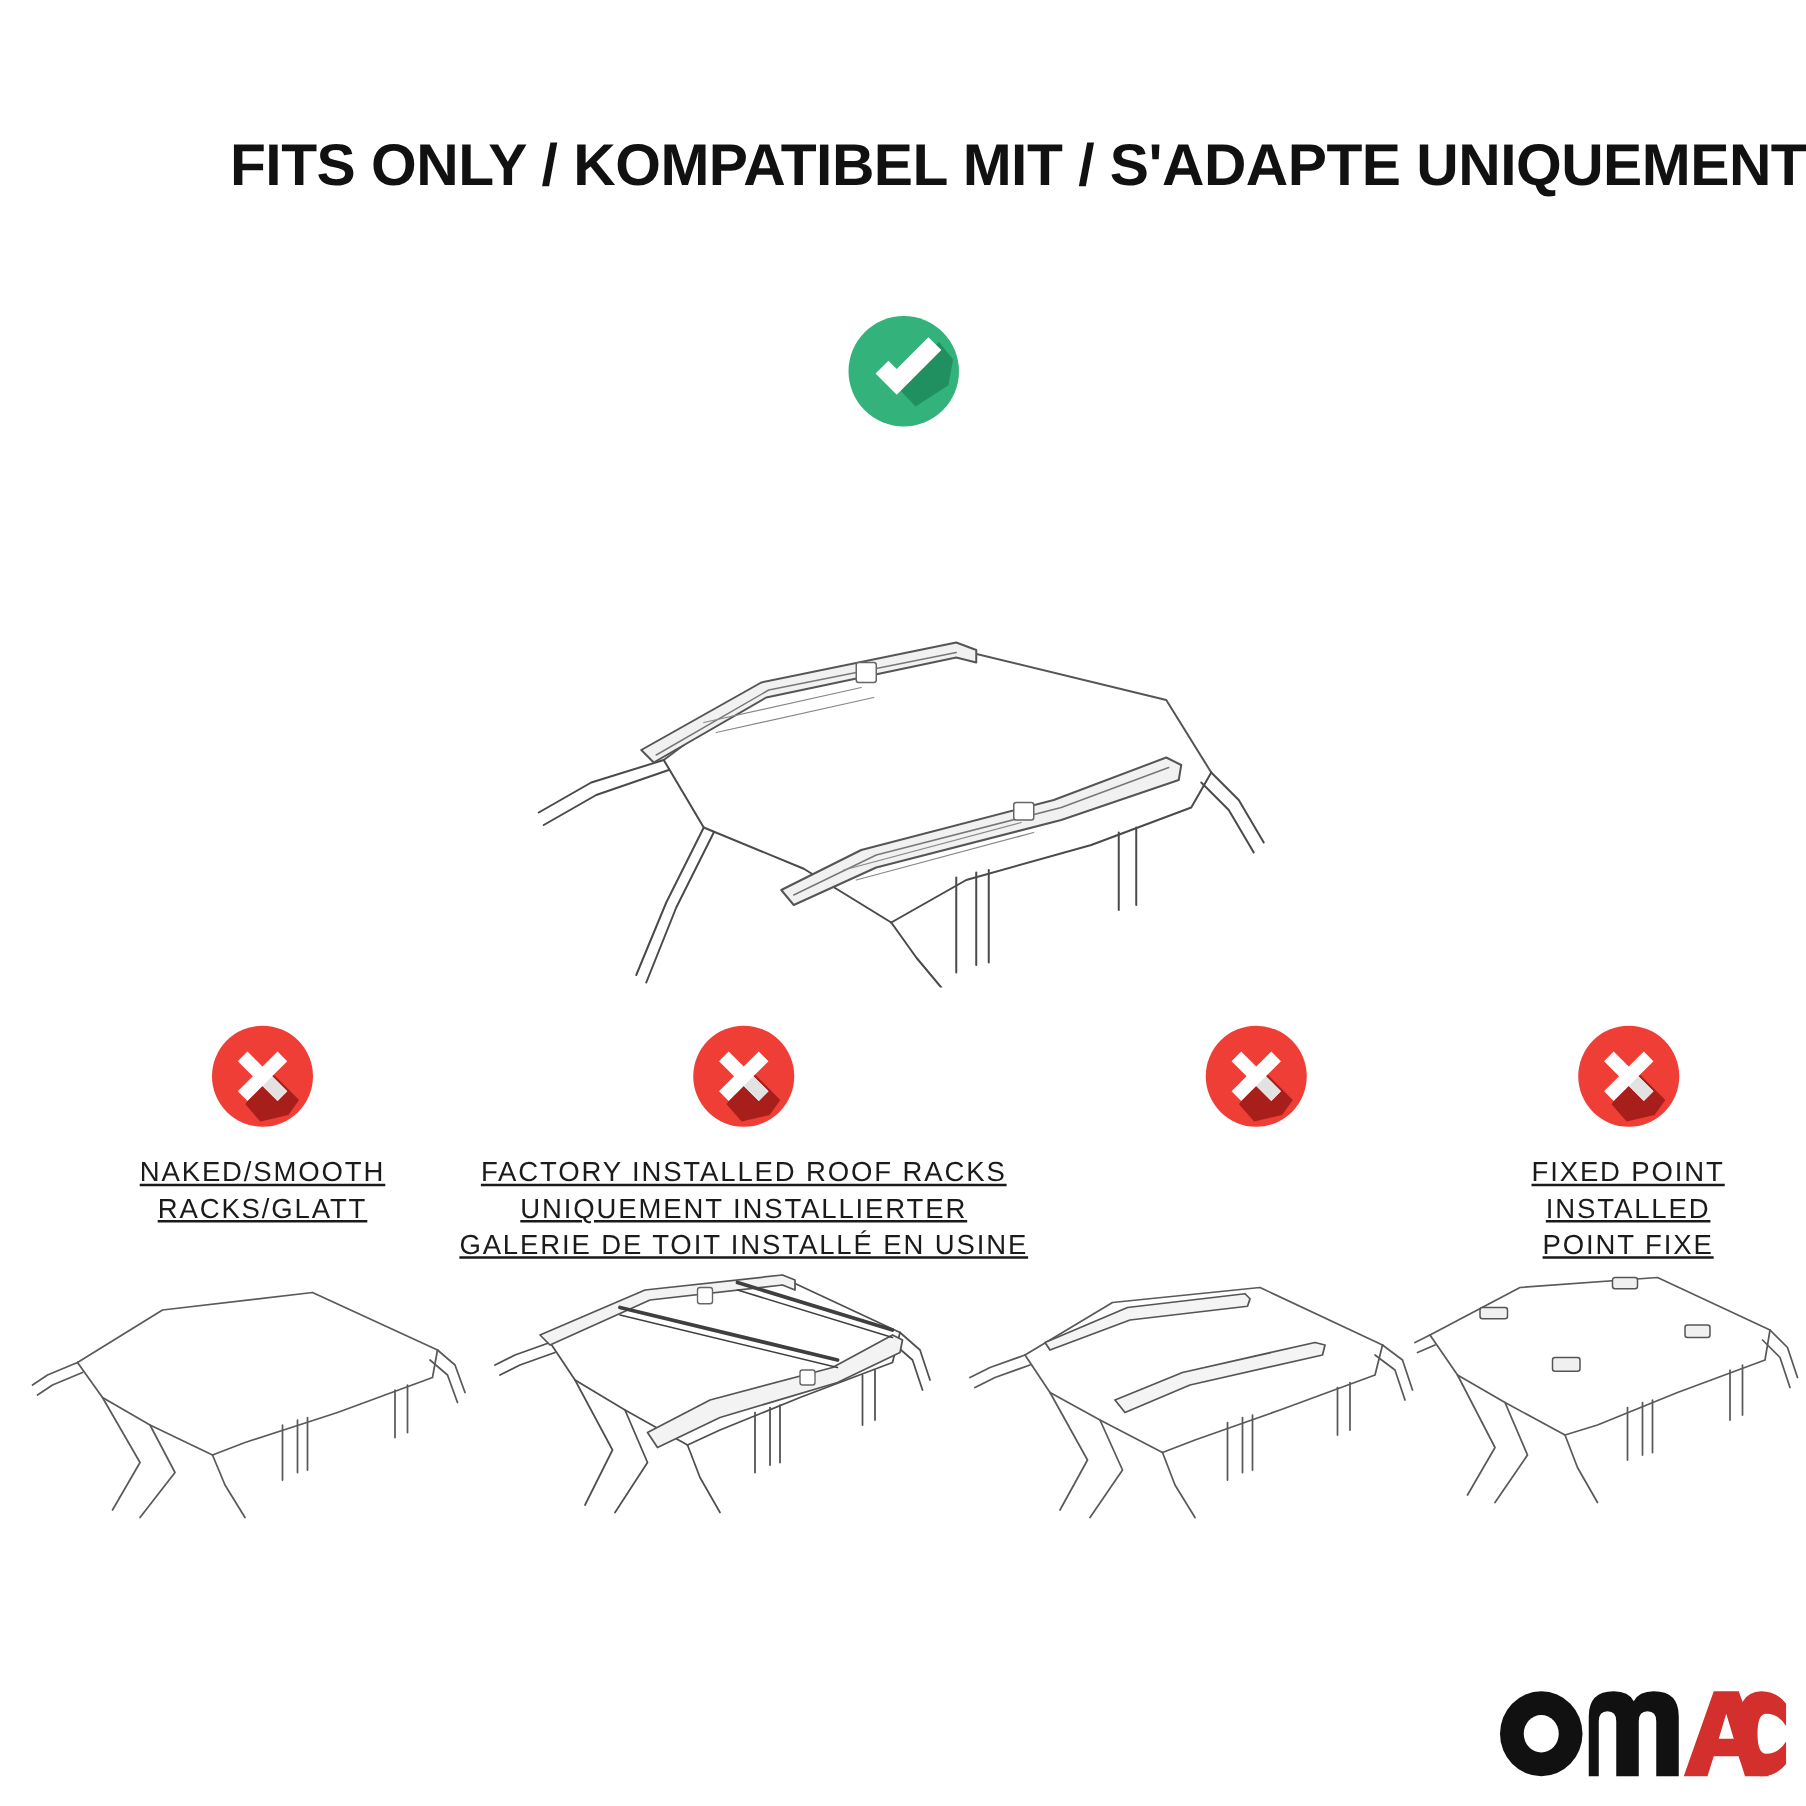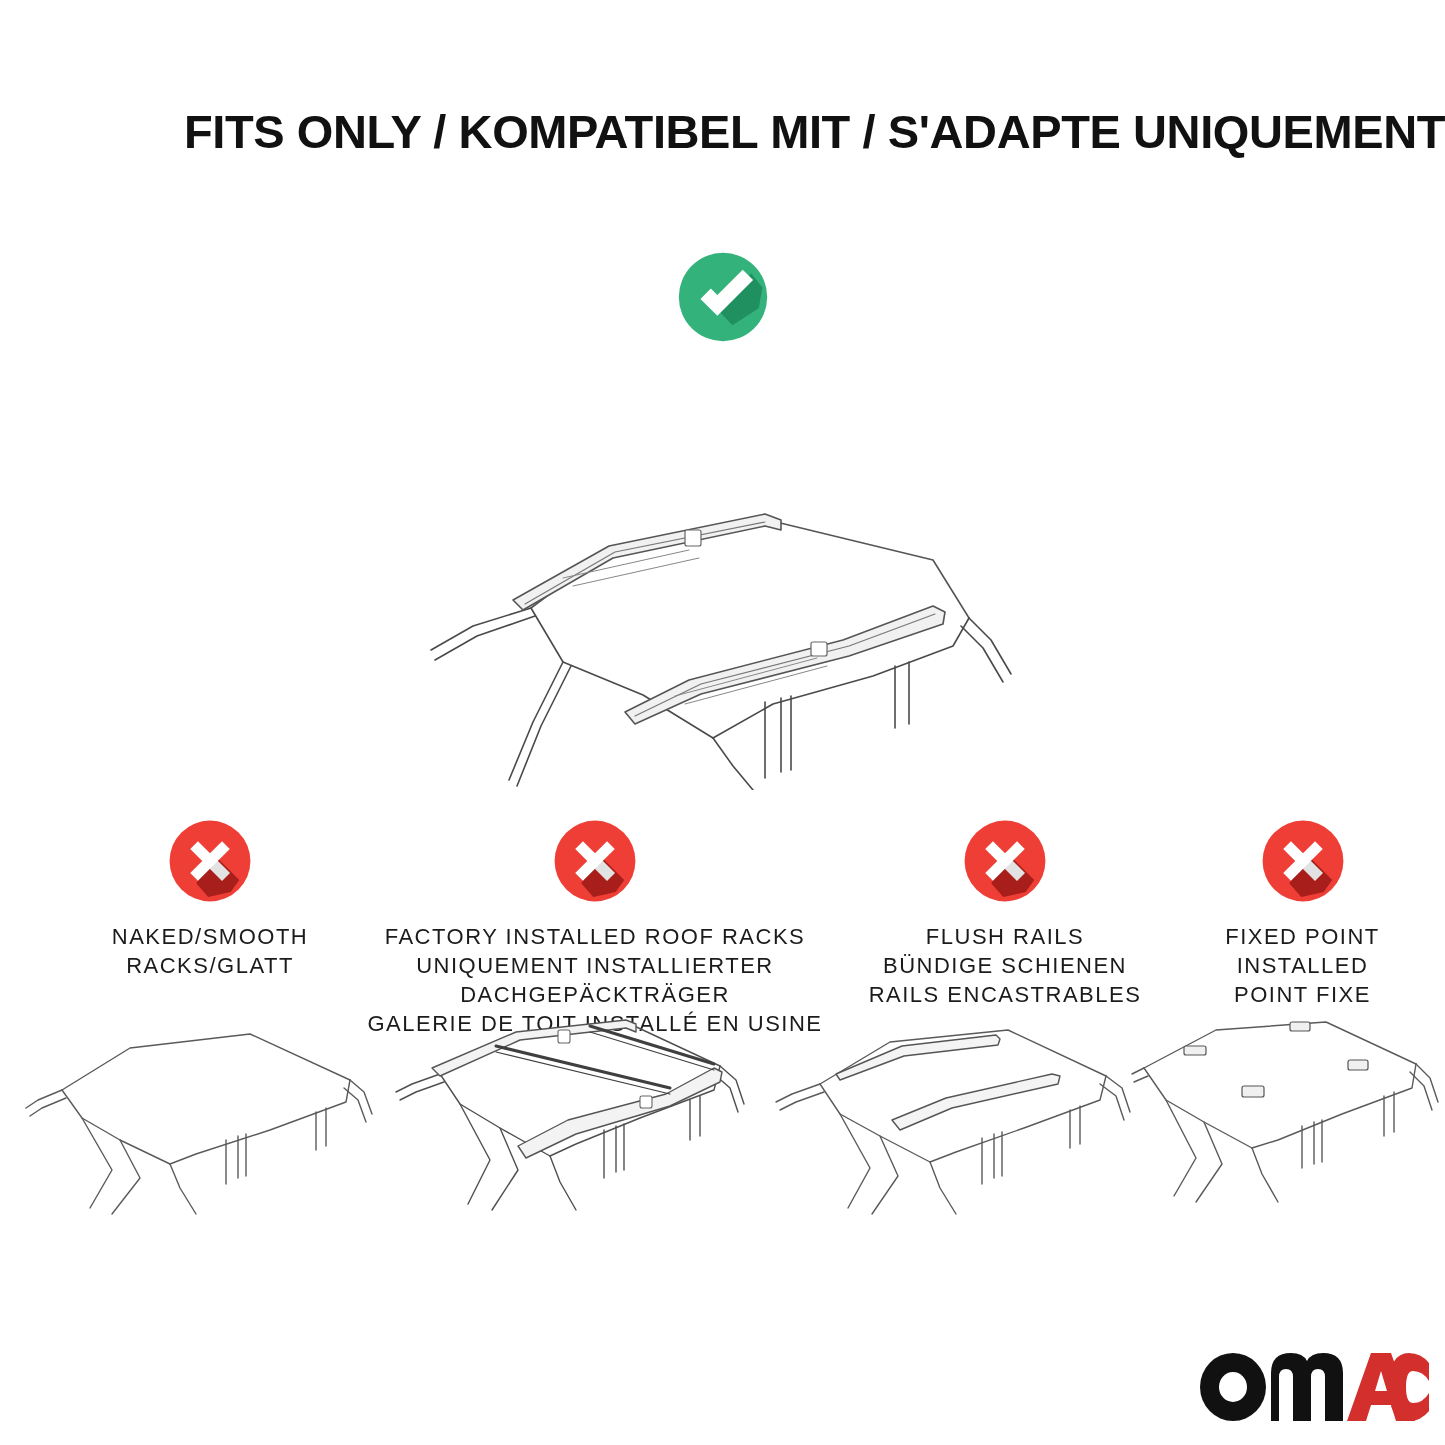--- a/index.html
+++ b/index.html
@@ -19,21 +19,21 @@
   .icon-wrap{width:1445px;text-align:center;}
   .badge{display:inline-block;position:relative;width:94px;height:94px;}
   .badge svg{display:block;width:94px;height:94px;}
   .main-labels{
     width:1445px;text-align:center;margin-top:16px;
     font-size:33px;letter-spacing:2.2px;line-height:1.30;
     font-weight:400;color:#1b1b1b;
   }
   .main-art{position:absolute;left:0;top:490px;width:1445px;text-align:center;}
   
-  .col{position:absolute;top:818px;text-align:center;}
+  .col{position:absolute;top:818px;text-align:center;text-decoration:underline;}
   .col .badge{width:86px;height:86px;}
   .col .badge svg{width:86px;height:86px;}
   .col-labels{
     margin-top:14px;font-size:22px;letter-spacing:1.5px;line-height:1.32;
     font-weight:400;color:#1b1b1b;white-space:nowrap;
   }
   .col-art{position:absolute;top:1018px;}
   #col0{left:40px;width:340px;}
   #col1{left:360px;width:470px;}
   #col2{left:840px;width:330px;}
@@ -122,39 +122,33 @@
     <svg viewBox="0 0 100 100">
       <circle cx="50" cy="50" r="47" fill="#ef3e36"></circle>
       <path d="M56 44 L84 72 L74 86 L48 92 L34 76 Z" fill="#9e1b17" opacity="0.9"></path>
       <path d="M50 41 L64 27 L73 36 L59 50 L73 64 L64 73 L50 59 L36 73 L27 64 L41 50 L27 36 L36 27 Z" fill="#ffffff"></path>
       <path d="M50 59 L59 50 L73 64 L64 73 Z" fill="#e2e2e2"></path>
     </svg>
   </span>
   <div class="col-labels">
     <div>FACTORY INSTALLED ROOF RACKS</div>
     <div>UNIQUEMENT INSTALLIERTER</div>
-    <div>DACHGEPÄCKTRÄGER</div>
     <div>GALERIE DE TOIT INSTALLÉ EN USINE</div>
   </div>
 </div>
 
 <div class="col" id="col2">
   <span class="badge">
     <svg viewBox="0 0 100 100">
       <circle cx="50" cy="50" r="47" fill="#ef3e36"></circle>
       <path d="M56 44 L84 72 L74 86 L48 92 L34 76 Z" fill="#9e1b17" opacity="0.9"></path>
       <path d="M50 41 L64 27 L73 36 L59 50 L73 64 L64 73 L50 59 L36 73 L27 64 L41 50 L27 36 L36 27 Z" fill="#ffffff"></path>
       <path d="M50 59 L59 50 L73 64 L64 73 Z" fill="#e2e2e2"></path>
     </svg>
   </span>
-  <div class="col-labels">
-    <div>FLUSH RAILS</div>
-    <div>BÜNDIGE SCHIENEN</div>
-    <div>RAILS ENCASTRABLES</div>
-  </div>
 </div>
 
 <div class="col" id="col3">
   <span class="badge">
     <svg viewBox="0 0 100 100">
       <circle cx="50" cy="50" r="47" fill="#ef3e36"></circle>
       <path d="M56 44 L84 72 L74 86 L48 92 L34 76 Z" fill="#9e1b17" opacity="0.9"></path>
       <path d="M50 41 L64 27 L73 36 L59 50 L73 64 L64 73 L50 59 L36 73 L27 64 L41 50 L27 36 L36 27 Z" fill="#ffffff"></path>
       <path d="M50 59 L59 50 L73 64 L64 73 Z" fill="#e2e2e2"></path>
     </svg>

